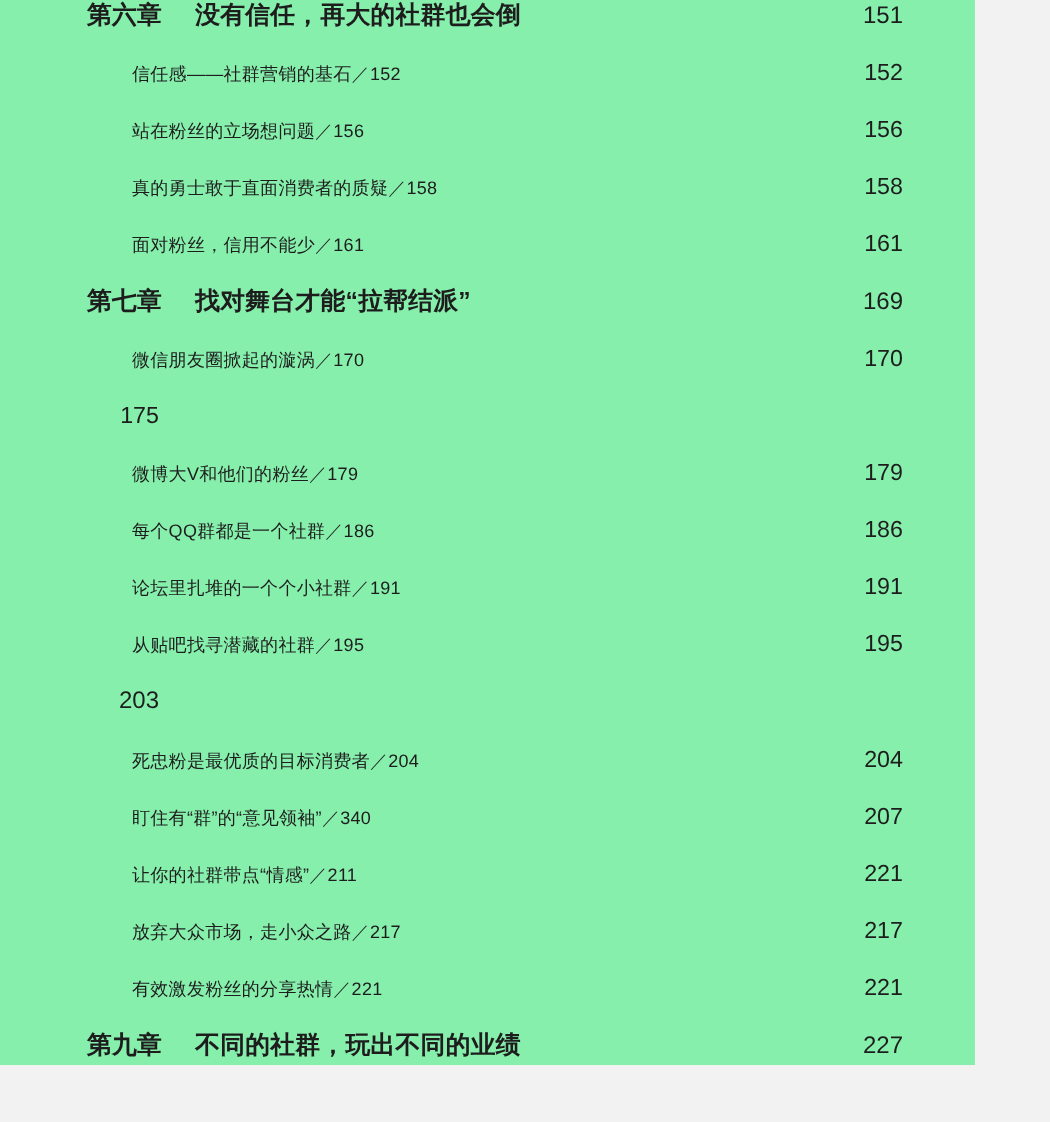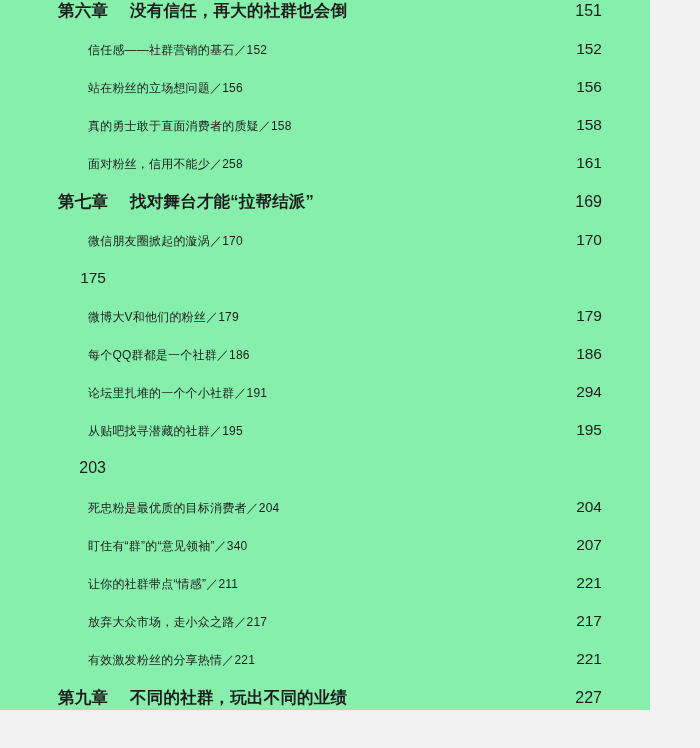--- a/index.html
+++ b/index.html
@@ -93,21 +93,21 @@
       </div>
       <div class="toc-entry section">
         <div class="entry-title"><span>站在粉丝的立场想问题／156</span></div>
         <div class="entry-page">156</div>
       </div>
       <div class="toc-entry section">
         <div class="entry-title"><span>真的勇士敢于直面消费者的质疑／158</span></div>
         <div class="entry-page">158</div>
       </div>
       <div class="toc-entry section">
-        <div class="entry-title"><span>面对粉丝，信用不能少／258</span></div>
+        <div class="entry-title"><span>面对粉丝，信用不能少／161</span></div>
         <div class="entry-page">161</div>
       </div>
       <div class="toc-entry chapter">
         <div class="entry-title"><span class="chap-num">第七章</span><span class="chap-gap"></span><span>找对舞台才能“拉帮结派”</span></div>
         <div class="entry-page">169</div>
       </div>
       <div class="toc-entry section">
         <div class="entry-title"><span>微信朋友圈掀起的漩涡／170</span></div>
         <div class="entry-page">170</div>
       </div>
@@ -117,21 +117,21 @@
       <div class="toc-entry section">
         <div class="entry-title"><span>微博大V和他们的粉丝／179</span></div>
         <div class="entry-page">179</div>
       </div>
       <div class="toc-entry section">
         <div class="entry-title"><span>每个QQ群都是一个社群／186</span></div>
         <div class="entry-page">186</div>
       </div>
       <div class="toc-entry section">
         <div class="entry-title"><span>论坛里扎堆的一个个小社群／191</span></div>
-        <div class="entry-page">294</div>
+        <div class="entry-page">191</div>
       </div>
       <div class="toc-entry section">
         <div class="entry-title"><span>从贴吧找寻潜藏的社群／195</span></div>
         <div class="entry-page">195</div>
       </div>
       <div class="toc-entry chapter">
         <div class="entry-page">203</div>
       </div>
       <div class="toc-entry section">
         <div class="entry-title"><span>死忠粉是最优质的目标消费者／204</span></div>

